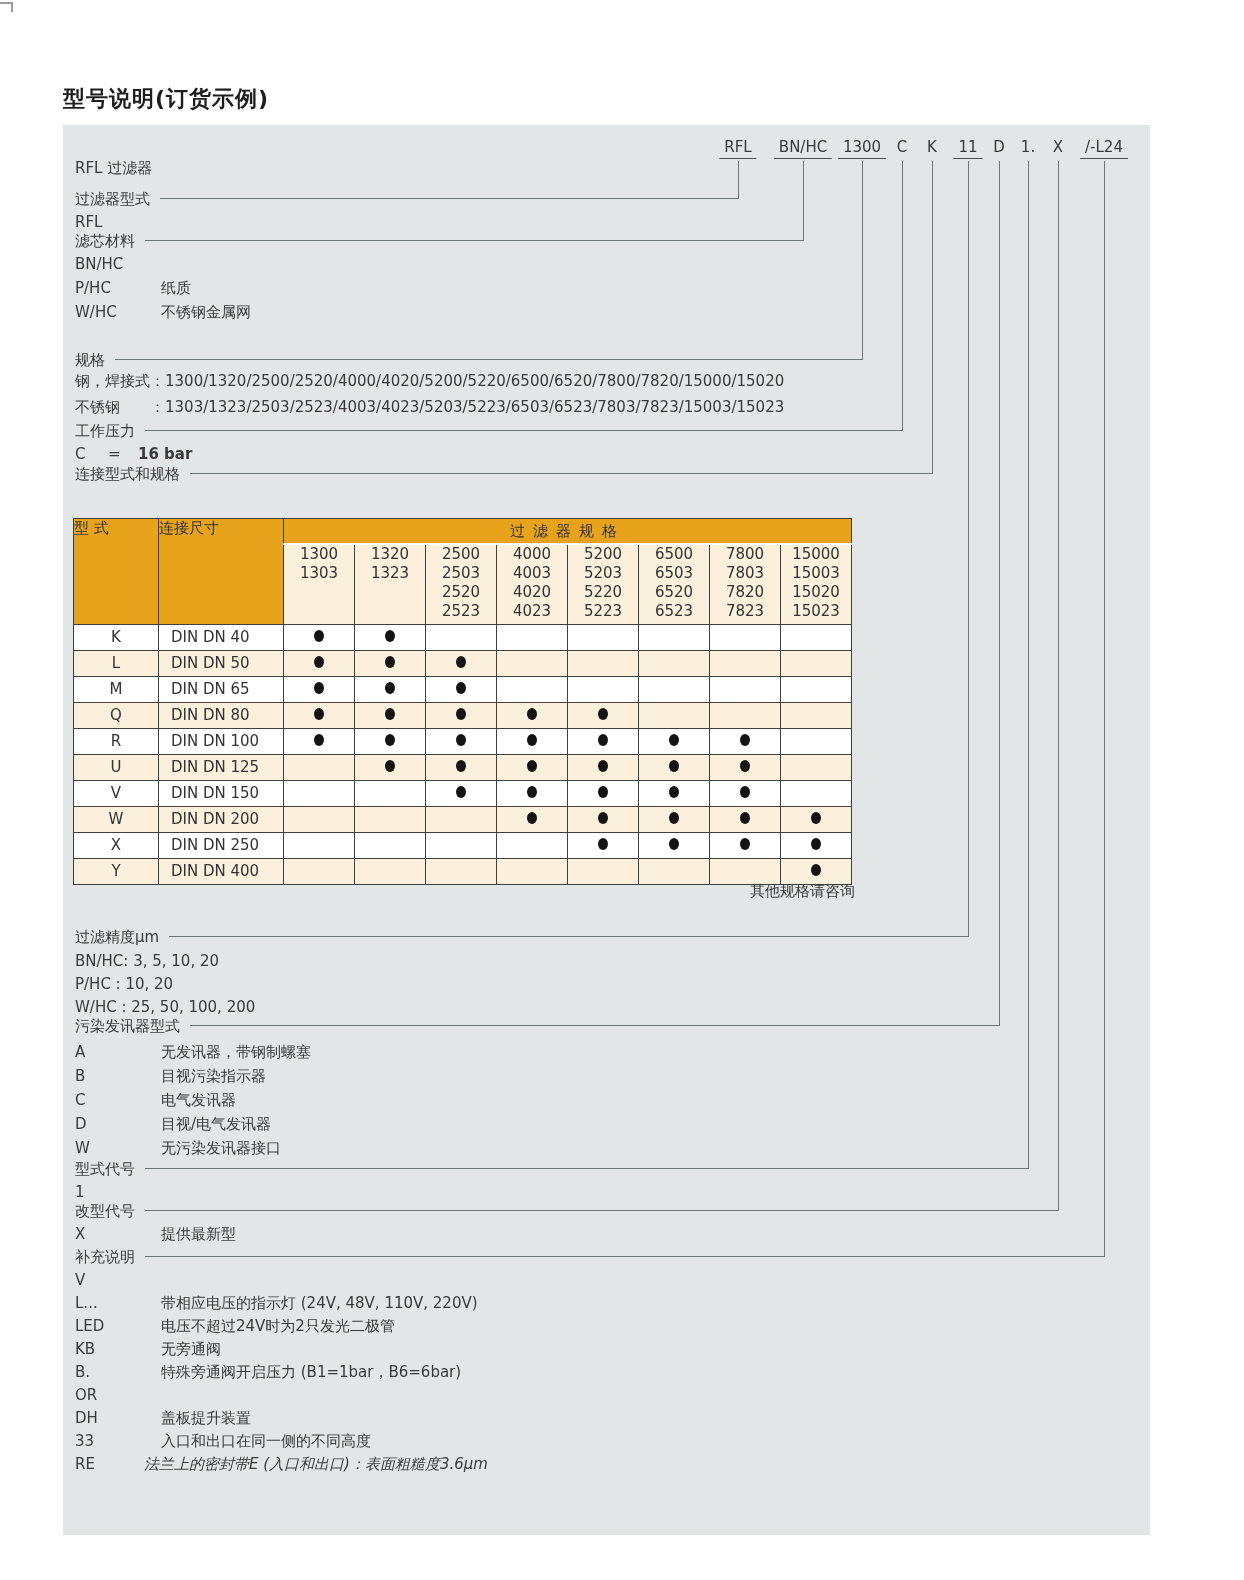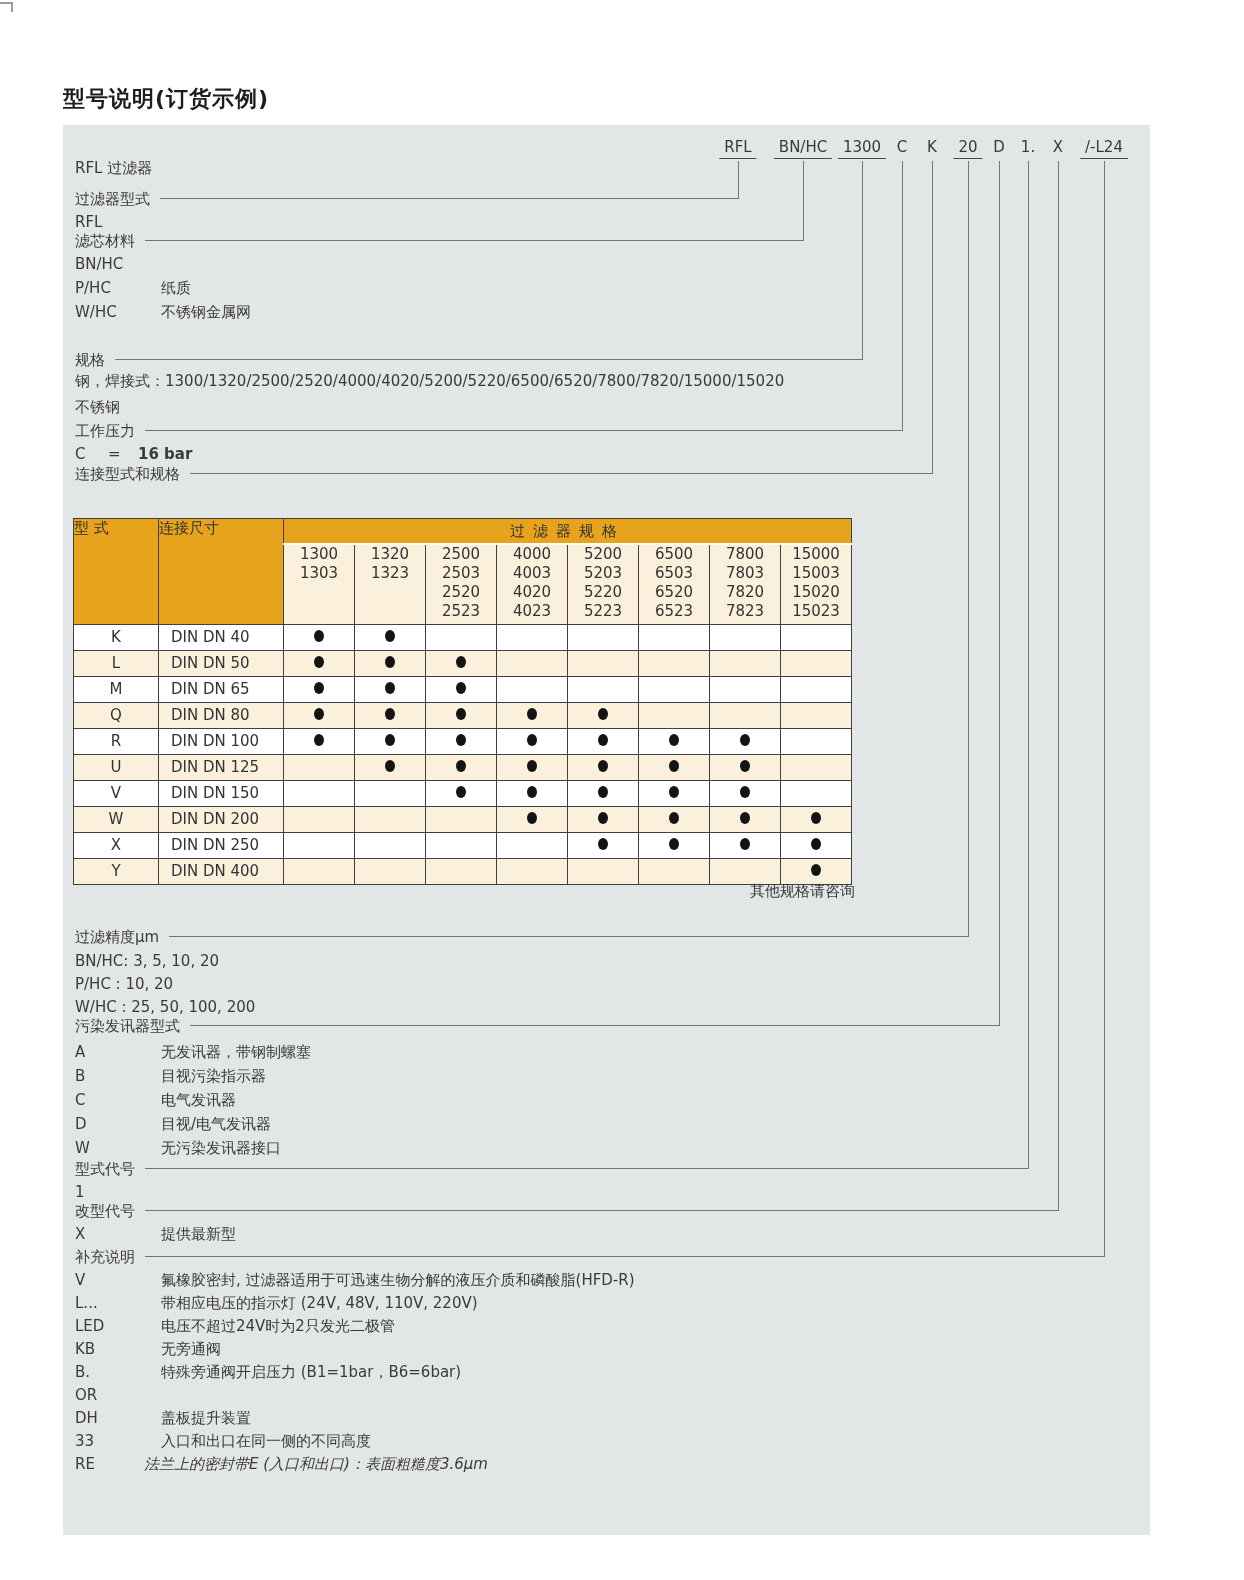--- a/index.html
+++ b/index.html
@@ -54,21 +54,21 @@
 <div class="crop-mark"></div>
 <h1 class="page-title">型号说明(订货示例)</h1>
 
 <div class="panel">
   <div id="code-row">
       <span class="code-seg ul" style="left: 675px;">RFL</span>
       <span class="code-seg ul" style="left: 740px;">BN/HC</span>
       <span class="code-seg ul" style="left: 799px;">1300</span>
       <span class="code-seg" style="left: 839px;">C</span>
       <span class="code-seg" style="left: 869px;">K</span>
-      <span class="code-seg ul" style="left: 905px;">20</span>
+      <span class="code-seg ul" style="left: 905px;">11</span>
       <span class="code-seg" style="left: 936px;">D</span>
       <span class="code-seg" style="left: 965px;">1.</span>
       <span class="code-seg" style="left: 995px;">X</span>
       <span class="code-seg ul" style="left: 1041px;">/-L24</span>
     </div>
   <div id="lines-layer">
       <div class="hline" style="left: 97px; top: 73px; width: 579px;"></div>
       <div class="vline" style="left: 675px; top: 36px; height: 38px;"></div>
       <div class="hline" style="left: 82px; top: 115px; width: 659px;"></div>
       <div class="vline" style="left: 740px; top: 36px; height: 80px;"></div>
@@ -114,20 +114,21 @@
         <span class="ann-cell" style="left: 98px;">不锈钢金属网</span>
       </div>
       <div class="ann-row" style="top: 224px;">
         <span class="ann-cell" style="left: 12px;">规格</span>
       </div>
       <div class="ann-row" style="top: 245px;">
         <span class="ann-cell" style="left: 12px;">钢，焊接式：1300/1320/2500/2520/4000/4020/5200/5220/6500/6520/7800/7820/15000/15020</span>
       </div>
       <div class="ann-row" style="top: 271px;">
         <span class="ann-cell" style="left: 12px;">不锈钢</span>
+        <span class="ann-cell" style="left: 87px;">：1303/1323/2503/2523/4003/4023/5203/5223/6503/6523/7803/7823/15003/15023</span>
       </div>
       <div class="ann-row" style="top: 295px;">
         <span class="ann-cell" style="left: 12px;">工作压力</span>
       </div>
       <div class="ann-row" style="top: 318px;">
         <span class="ann-cell" style="left: 12px;">C</span>
         <span class="ann-cell" style="left: 45px;">=</span>
         <span class="ann-cell" style="left: 75px; font-weight: bold;">16 bar</span>
       </div>
       <div class="ann-row" style="top: 338px;">
@@ -179,21 +180,20 @@
       </div>
       <div class="ann-row" style="top: 1098px;">
         <span class="ann-cell" style="left: 12px;">X</span>
         <span class="ann-cell" style="left: 98px;">提供最新型</span>
       </div>
       <div class="ann-row" style="top: 1121px;">
         <span class="ann-cell" style="left: 12px;">补充说明</span>
       </div>
       <div class="ann-row" style="top: 1144px;">
         <span class="ann-cell" style="left: 12px;">V</span>
-        <span class="ann-cell" style="left: 98px;">氟橡胶密封, 过滤器适用于可迅速生物分解的液压介质和磷酸脂(HFD-R)</span>
       </div>
       <div class="ann-row" style="top: 1167px;">
         <span class="ann-cell" style="left: 12px;">L...</span>
         <span class="ann-cell" style="left: 98px;">带相应电压的指示灯 (24V, 48V, 110V, 220V)</span>
       </div>
       <div class="ann-row" style="top: 1190px;">
         <span class="ann-cell" style="left: 12px;">LED</span>
         <span class="ann-cell" style="left: 98px;">电压不超过24V时为2只发光二极管</span>
       </div>
       <div class="ann-row" style="top: 1213px;">

